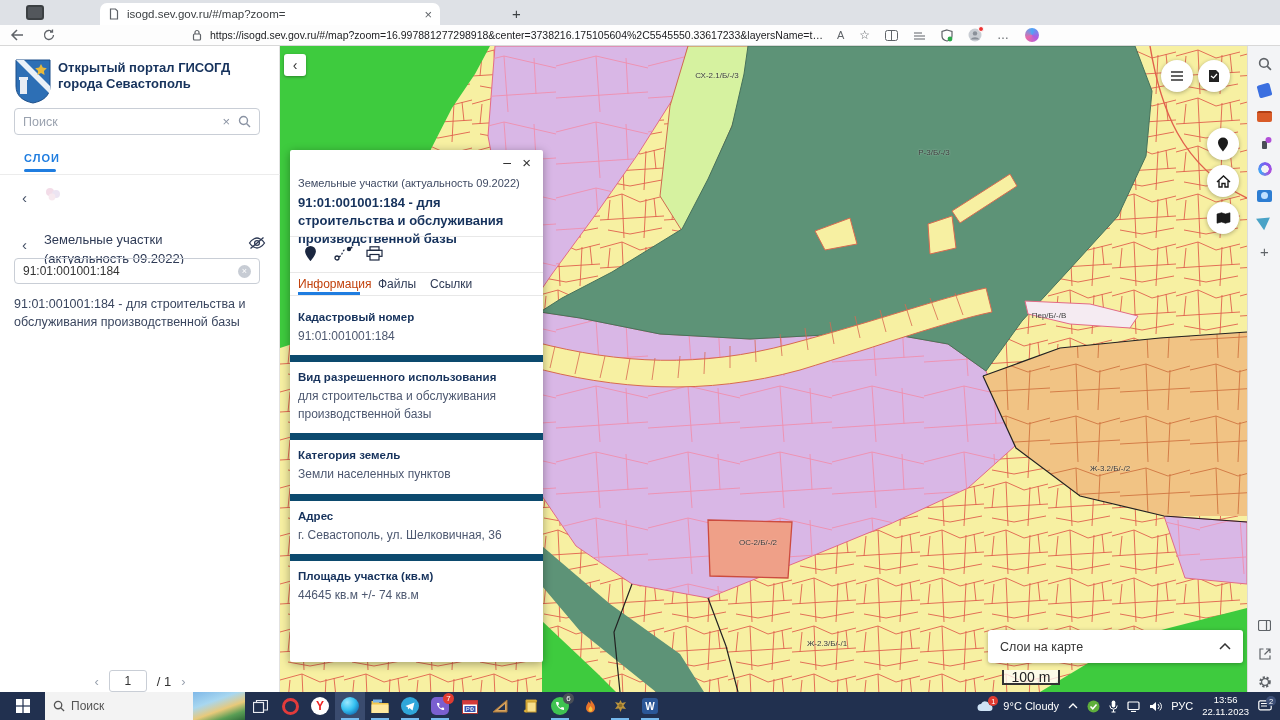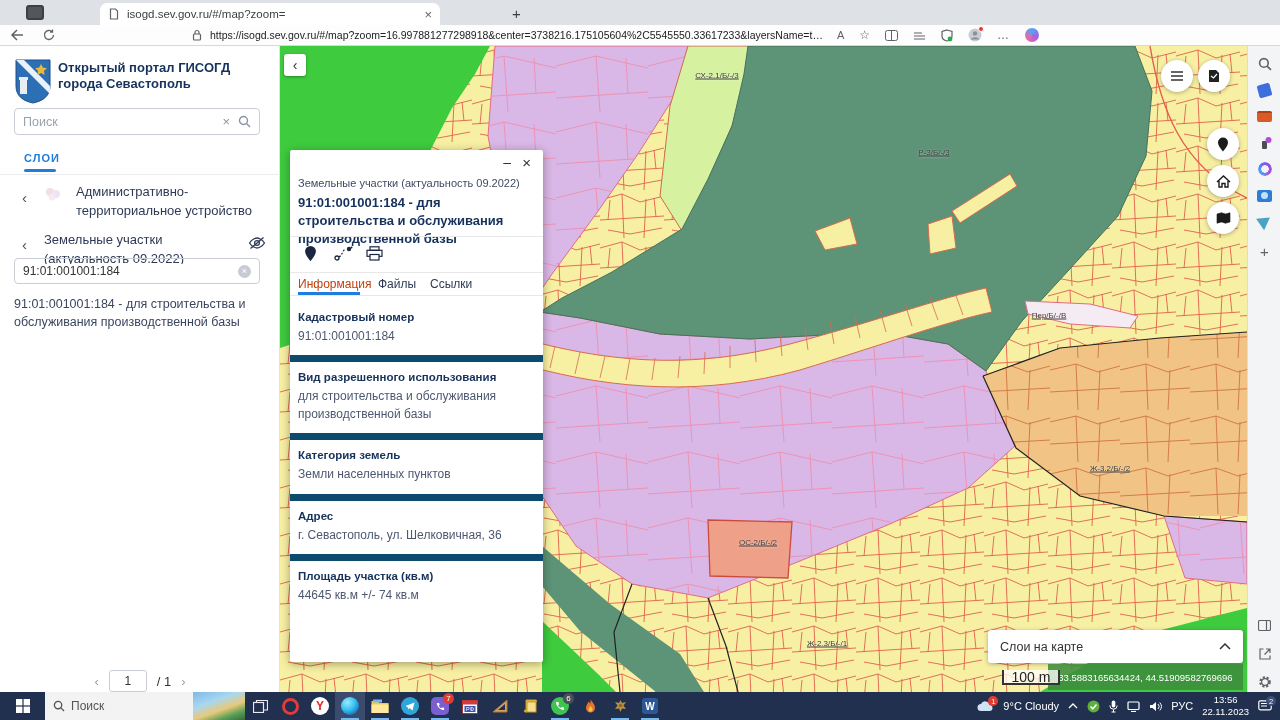--- a/index.html
+++ b/index.html
@@ -39,21 +39,21 @@
   .filterbox { position:absolute; left:14px; top:212px; width:246px; height:26px; border:1px solid #c9ced6; border-radius:4px; display:flex; align-items:center; padding:0 8px; }
   .filterbox input { border:none; outline:none; flex:1; font-size:12px; color:#333; font-family:"Liberation Sans",sans-serif; }
   .clear-circ { width:13px; height:13px; border-radius:50%; background:#c7ccd4; color:#fff; font-size:9px; display:flex; align-items:center; justify-content:center; }
   .result-text { position:absolute; left:14px; top:249px; width:252px; font-size:12.5px; color:#3a465f; line-height:1.45; }
   .pagination { position:absolute; left:0; top:624px; width:280px; display:flex; align-items:center; justify-content:center; gap:10px; font-size:13px; color:#9aa2af; }
   .page-box { width:38px; height:22px; border:1px solid #c9ced6; border-radius:3px; display:flex; align-items:center; justify-content:center; font-size:12px; color:#333; }
   .page-total { color:#333; }
 
   
   #map { position:absolute; left:280px; top:0; width:967px; height:646px; overflow:hidden; background:#f7f0a2; }
-  .map-label { position:absolute; font-size:8px; color:#3c3c3c; white-space:nowrap; transform:translate(-50%,-50%); text-shadow:0 0 2px rgba(255,255,255,.6);text-decoration:underline; }
+  .map-label { position:absolute; font-size:8px; color:#3c3c3c; white-space:nowrap; transform:translate(-50%,-50%); text-shadow:0 0 2px rgba(255,255,255,.6); }
   .map-backbtn { position:absolute; left:4px; top:8px; width:22px; height:22px; background:#fff; border-radius:3px; box-shadow:0 1px 3px rgba(0,0,0,.35); display:flex; align-items:center; justify-content:center; font-size:14px; color:#333; }
   .map-circle { position:absolute; width:32px; height:32px; border-radius:50%; background:#fff; box-shadow:0 1px 4px rgba(0,0,0,.3); display:flex; align-items:center; justify-content:center; }
 
   
   #panel { position:absolute; left:10px; top:104px; width:253px; height:512px; background:#fff; border-radius:2px; box-shadow:0 2px 10px rgba(0,0,0,.35); }
   .pnl-min { position:absolute; right:32px; top:4px; font-size:14px; color:#333; }
   .pnl-close { position:absolute; right:12px; top:4px; font-size:15px; color:#333; }
   .pnl-sub { position:absolute; left:8px; top:27px; font-size:11px; color:#3f4a63; }
   .pnl-title { position:absolute; left:8px; top:44px; width:238px; font-size:13px; font-weight:bold; color:#16325c; line-height:1.4; }
   .pnl-div { position:absolute; left:0; width:253px; height:1px; background:#e8e8e8; }
@@ -187,21 +187,20 @@
     <div class="layers-tab">СЛОИ</div>
     <div class="layers-underline"></div>
     <div class="side-divider"></div>
 
     <div class="abs" style="left:22px; top:143px"><span class="tree-chev">‹</span></div>
     <svg class="abs" style="left:44px; top:140px" width="18" height="16" viewBox="0 0 18 16">
       <circle cx="6" cy="6" r="4" fill="#f3dce8"></circle>
         <circle cx="12" cy="8" r="4" fill="#ece4f2"></circle>
         <circle cx="8" cy="11" r="3.4" fill="#f7e9ef"></circle>
     </svg>
-    <div class="abs tree-label" style="left:76px; top:137px; width:190px">Административно-территориальное устройство</div>
 
     <div class="abs" style="left:22px; top:190px"><span class="tree-chev">‹</span></div>
     <div class="abs tree-label" style="left:44px; top:185px; width:192px">Земельные участки (актуальность 09.2022)</div>
     <svg class="abs" style="left:248px; top:190px" width="18" height="14" viewBox="0 0 18 14">
       <path d="M1.5 7 C4 3 8 2 9 2 c1 0 5 1 7.5 5 C14 11 10 12 9 12 c-1 0-5-1-7.5-5Z" fill="none" stroke="#2e3a55" stroke-width="1.3"></path>
       <circle cx="9" cy="7" r="2.4" fill="none" stroke="#2e3a55" stroke-width="1.3"></circle>
       <path d="M2.5 12.5 L15.5 1.5" stroke="#2e3a55" stroke-width="1.3"></path>
     </svg>
 
     <div class="filterbox">
@@ -373,23 +372,20 @@
         </div>
       </div>
     </div>
 
     <div class="layers-float">
       <span>Слои на карте</span>
       <svg width="12" height="7" viewBox="0 0 12 7">
           <path d="M1 6 L6 1 L11 6" fill="none" stroke="#333" stroke-width="1.5"></path>
         </svg>
     </div>
-    <div class="coordbar">
-      <span>33.5883165634424, 44.51909582769696</span>
-    </div>
     <div class="scalebox">
         <span>100 m</span>
       </div>
   </div>
 
   <div id="edgebar">
     <div class="eb-ic" style="top:8px">
       <svg width="14" height="14" viewBox="0 0 13 13">
           <circle cx="5.5" cy="5.5" r="4" fill="none" stroke="#5f6368" stroke-width="1.5"></circle>
           <path d="M8.5 8.5 L12 12" stroke="#5f6368" stroke-width="1.5"></path>

